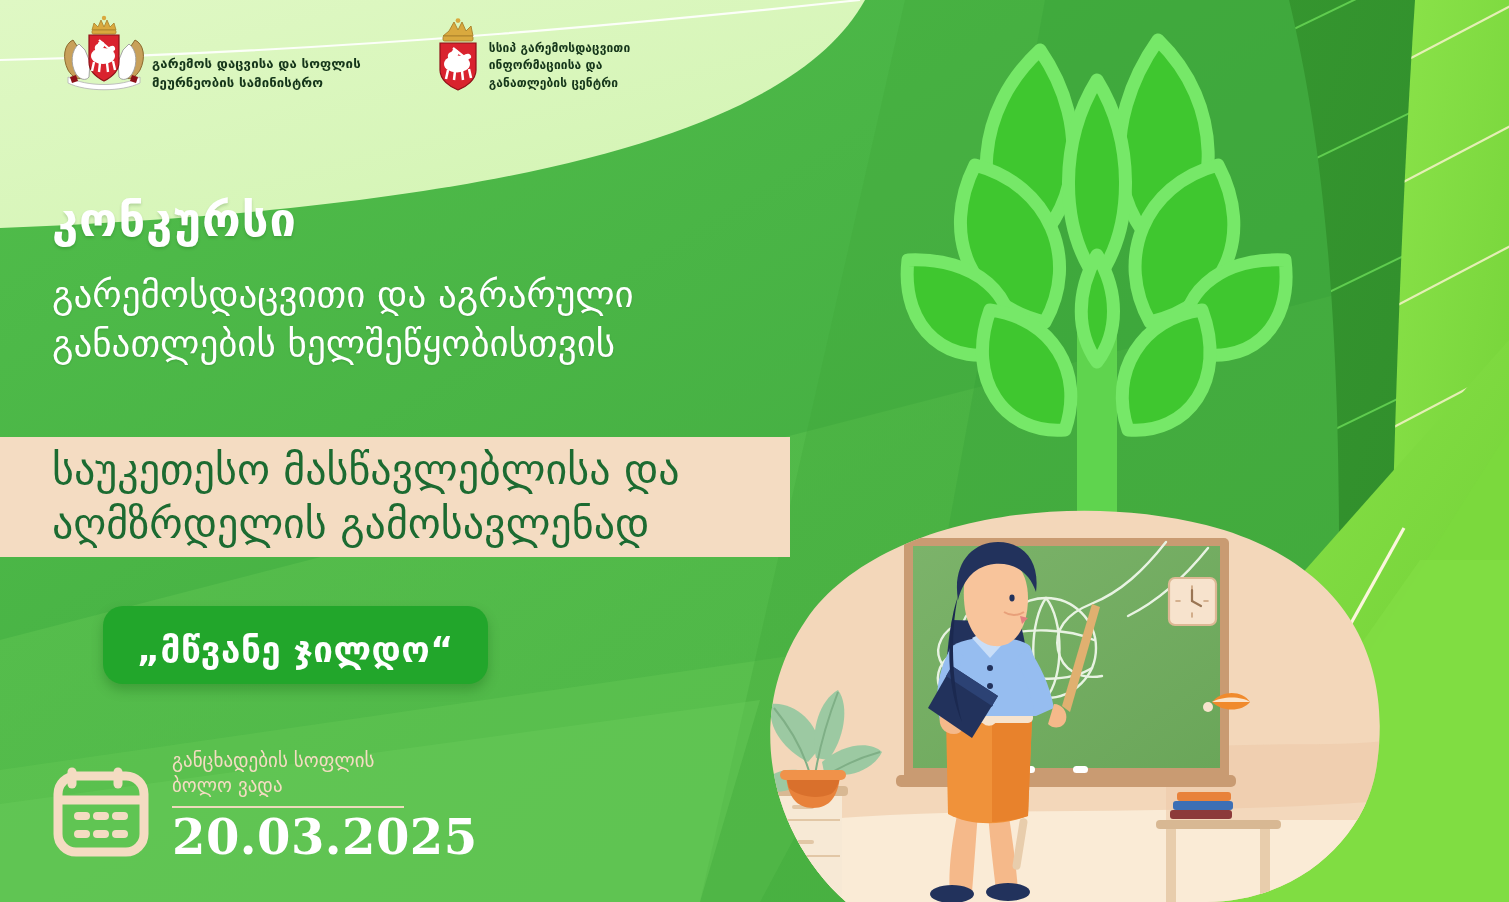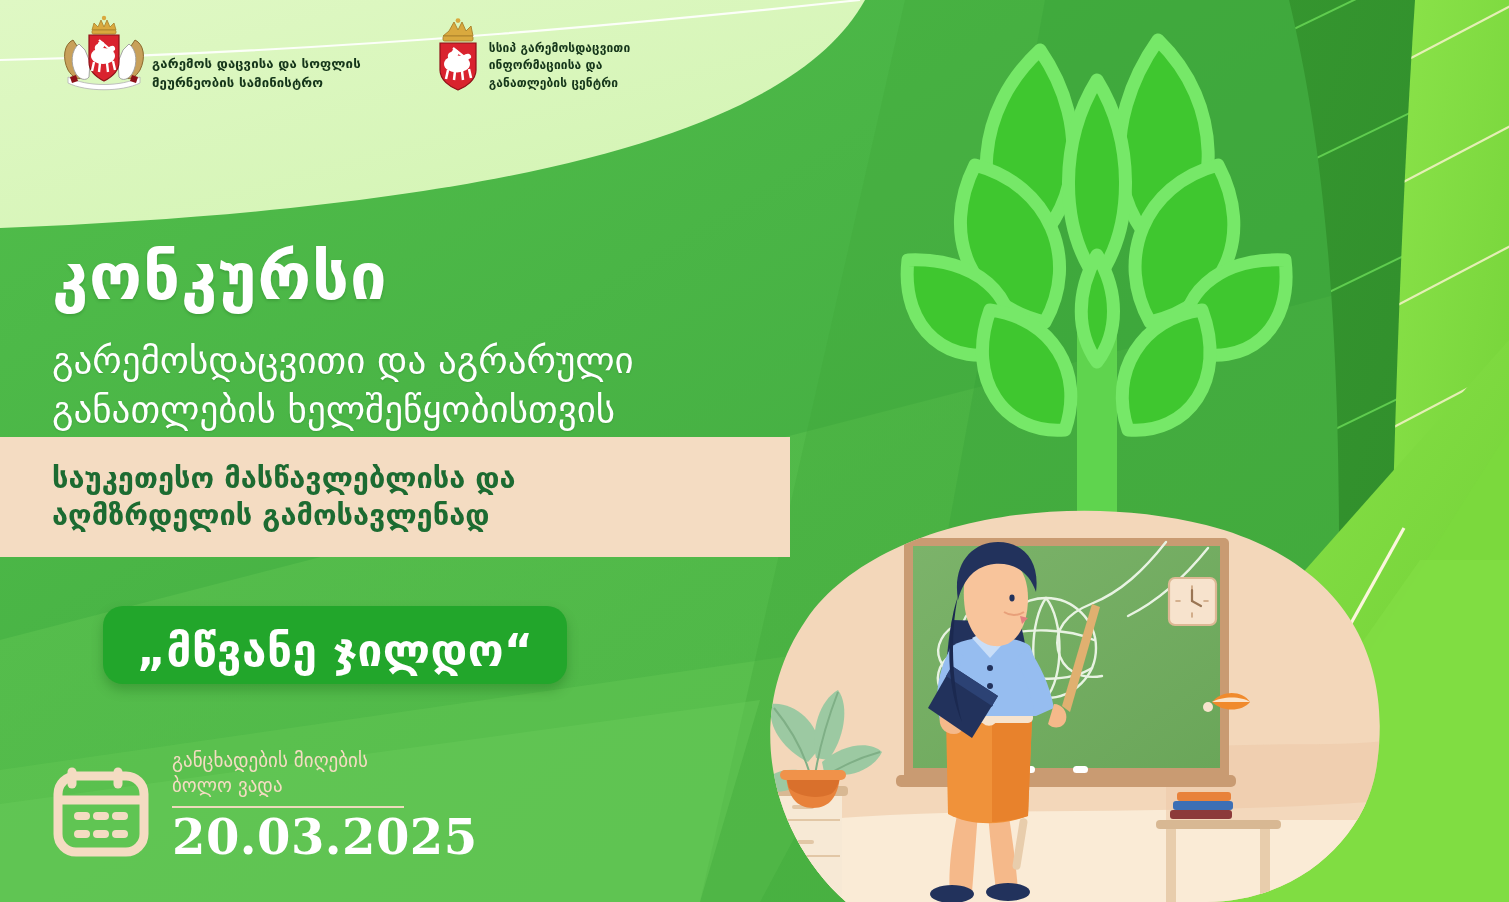--- a/index.html
+++ b/index.html
@@ -37,65 +37,64 @@
   #org-center .emblem{ margin-left:10px; }
   #org-center .org-name{ font-size:12px; line-height:1.45; }
 
   
   #headline{
     position:absolute; left:52px; top:196px; width:780px;
   }
   #main-title{
     font-family:"DejaVu Sans","Liberation Sans",sans-serif;
     font-weight:bold;
-    font-size:65px; line-height:1.0;
+    font-size:47px; line-height:1.0;
     color:#ffffff;
     letter-spacing:1px;
     text-shadow:0 2px 3px rgba(0,60,0,.18);
-    margin-top:48px;
   }
   #subtitle{
     margin-top:28px;
     font-family:"DejaVu Sans","Liberation Sans",sans-serif;
     font-weight:normal;
     font-size:37px; line-height:1.32;
     color:#ffffff;
     white-space:pre-line;
     text-shadow:0 1px 2px rgba(0,60,0,.15);
   }
 
   
   #banner{
     position:absolute; left:0; top:437px; width:790px; height:120px;
     background:#F4DCC2;
     display:flex; flex-direction:column; justify-content:center;
     padding-left:52px;
   }
   #banner-text{
     font-family:"DejaVu Sans","Liberation Sans",sans-serif;
-    font-weight:bold;
-    font-size:29px; line-height:1.28;
+    font-weight:normal;
+    font-size:42px; line-height:1.28;
     color:#1C6B31;
     white-space:pre-line;
   }
 
   
   #pill{
     position:absolute; left:103px; top:606px;
     height:78px;
     padding:0 34px 4px 34px;
     display:flex; align-items:center; justify-content:center;
     background:#22A62B;
     border-radius:20px;
     box-shadow:0 6px 12px rgba(0,70,0,.25);
   }
   #pill-text{
     font-family:"DejaVu Sans","Liberation Sans",sans-serif;
     font-weight:bold;
-    font-size:44px; line-height:1;
+    font-size:35px; line-height:1;
     color:#ffffff;
     letter-spacing:.5px;
     white-space:nowrap;
     margin-top:15px;
   }
 
   
   #deadline{
     position:absolute; left:52px; top:748px;
     display:flex; align-items:center; gap:22px;
@@ -334,21 +333,21 @@
       <g fill="#F4DCC2">
         <rect x="22" y="58" width="16" height="8" rx="4"></rect>
         <rect x="41" y="58" width="16" height="8" rx="4"></rect>
         <rect x="60" y="58" width="16" height="8" rx="4"></rect>
         <rect x="22" y="76" width="16" height="8" rx="4"></rect>
         <rect x="41" y="76" width="16" height="8" rx="4"></rect>
         <rect x="60" y="76" width="16" height="8" rx="4"></rect>
       </g>
     </svg>
     <div id="deadline-right">
-      <div id="deadline-label">განცხადების მიღების
+      <div id="deadline-label">განცხადების სოფლის
 ბოლო ვადა</div>
       <div id="deadline-rule"></div>
       <div id="deadline-date">20.03.2025</div>
     </div>
   </div>
 
   <div id="illustration">
     <svg viewBox="0 0 656 402" width="656" height="402">
       <defs>
         <clipPath id="roomClip">

